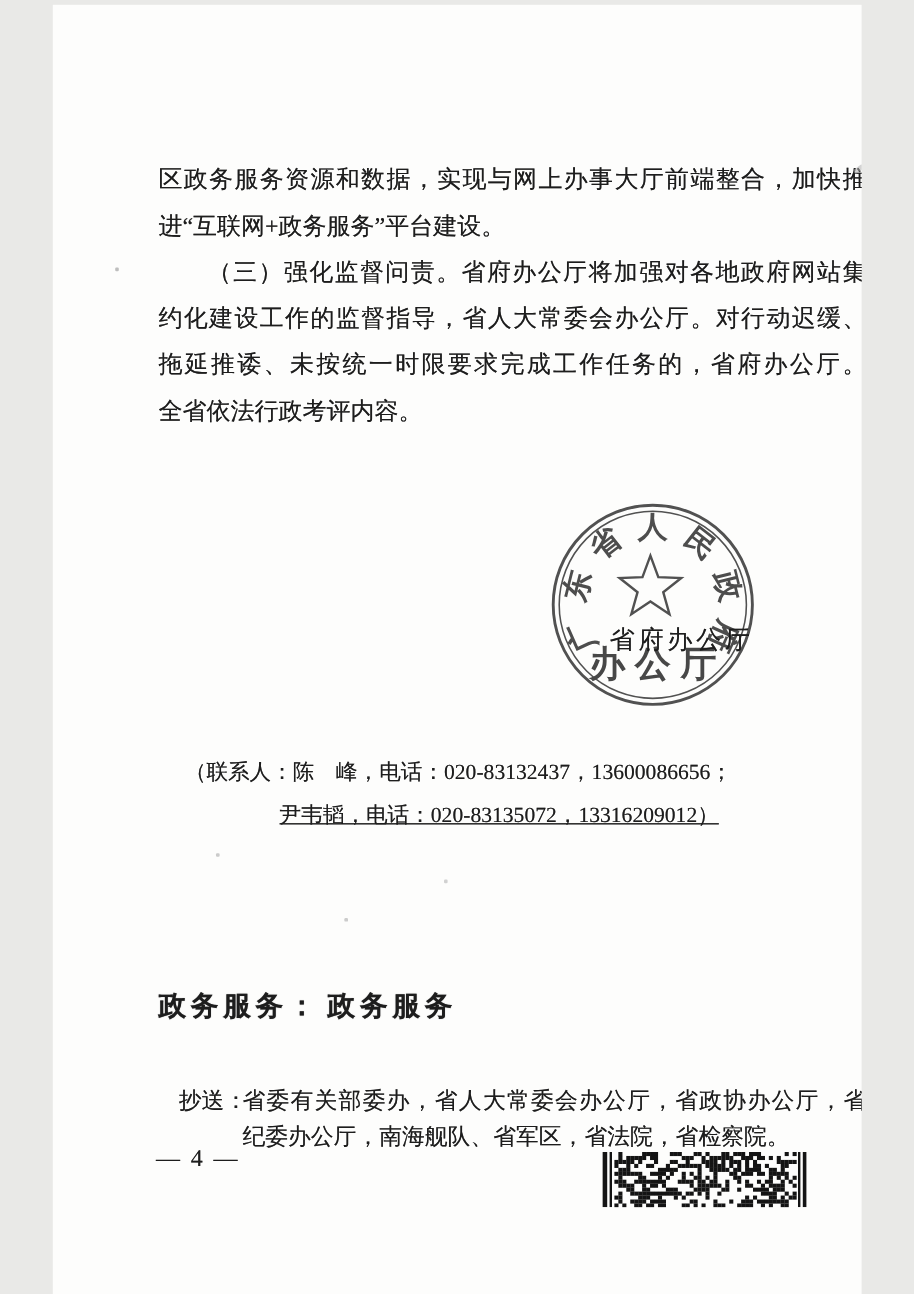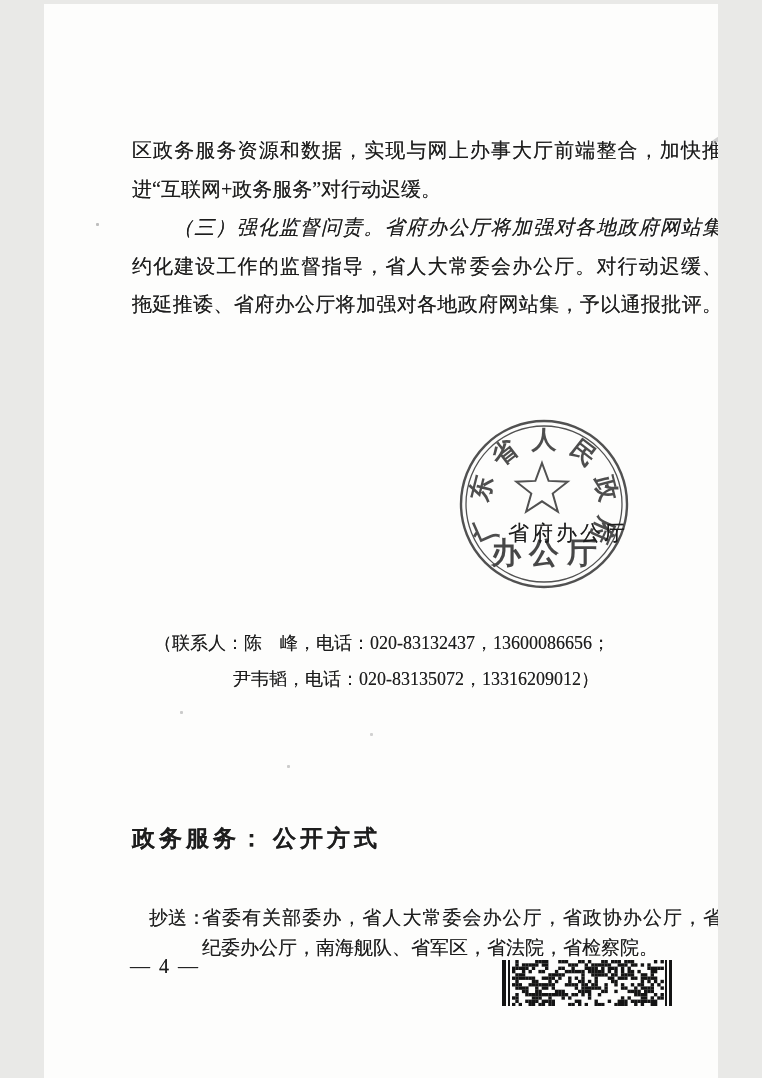--- a/index.html
+++ b/index.html
@@ -10,38 +10,38 @@
     color:#1d1d1d;
   }
   
   .body-text{
     position:absolute;left:88px;top:127px;width:590px;
     font-size:20px;line-height:38.6px;
     text-shadow:0 0 .5px rgba(20,20,20,.65);
   }
   .bline{overflow:hidden;}
   .bline.just{text-align:justify;text-align-last:justify;}
-  .bline.ind{text-indent:41px;font-style:italic;}
+  .bline.ind{text-indent:41px;}
   
   .seal-wrap{position:absolute;left:414px;top:414px;width:172px;height:172px;opacity:.88;}
   .seal-wrap svg{width:100%;height:100%;}
   .seal-ring-char{
     font-size:25px;fill:#353535;text-anchor:middle;dominant-baseline:middle;
     font-family:"Liberation Serif","DejaVu Serif",serif;font-weight:600;
   }
   .seal-bottom{
     font-size:30px;fill:#2f2f2f;text-anchor:middle;letter-spacing:8px;
     font-weight:600;font-family:"Liberation Serif","DejaVu Serif",serif;
   }
   
   .sig-office{position:absolute;left:464px;top:515px;font-size:21px;letter-spacing:3px;text-shadow:0 0 .5px rgba(20,20,20,.6);}
   .sig-date{position:absolute;left:405px;top:551px;font-size:21px;letter-spacing:2px;text-shadow:0 0 .5px rgba(20,20,20,.6);}
   
   .contact{position:absolute;left:110px;top:621px;font-size:18px;line-height:36px;white-space:nowrap;text-shadow:0 0 .5px rgba(20,20,20,.6);}
-  .contact .c2{padding-left:79px;}
+  .contact .c2{padding-left:79px;text-decoration:underline;}
   
   .disclosure{position:absolute;left:88px;top:821px;font-size:23px;line-height:1.2;font-weight:700;letter-spacing:4px;text-shadow:0 0 .6px rgba(20,20,20,.7);}
   .disclosure .dv{margin-left:6px;font-weight:600;}
   
   .cc{position:absolute;left:105px;top:899px;width:575px;font-size:19px;line-height:30px;text-shadow:0 0 .4px rgba(20,20,20,.6);}
   .cc-label{position:absolute;left:0;top:0;}
   .cc-lines{margin-left:53px;width:520px;}
   .cc-lines .ccline.just{text-align:justify;text-align-last:justify;overflow:hidden;}
   
   .pagenum{position:absolute;left:86px;top:951px;font-size:20px;letter-spacing:2px;text-shadow:0 0 .5px rgba(20,20,20,.6);}
@@ -50,24 +50,25 @@
   
   .speck{position:absolute;display:block;border-radius:1px;}
 </style>
 </head>
 <body>
 
 <div class="page">
 
   <div class="body-text">
       <div class="bline just">区政务服务资源和数据，实现与网上办事大厅前端整合，加快推</div>
-      <div class="bline">进“互联网+政务服务”对行动迟缓。</div>
+      <div class="bline">进“互联网+政务服务”平台建设。</div>
       <div class="bline just ind">（三）强化监督问责。省府办公厅将加强对各地政府网站集</div>
       <div class="bline just">约化建设工作的监督指导，省人大常委会办公厅。对行动迟缓、</div>
-      <div class="bline just">拖延推诿、省府办公厅将加强对各地政府网站集，予以通报批评。</div>
+      <div class="bline just">拖延推诿、未按统一时限要求完成工作任务的，省府办公厅。</div>
+      <div class="bline">全省依法行政考评内容。</div>
     </div>
 
   <div class="seal-wrap">
     <svg viewBox="0 0 172 172" xmlns="http://www.w3.org/2000/svg">
       <circle cx="86" cy="86" r="83" fill="none" stroke="#3a3a3a" stroke-width="2.4"></circle>
       <circle cx="86" cy="86" r="78" fill="none" stroke="#3a3a3a" stroke-width="1.3"></circle>
       <g id="seal-ring" transform="translate(86,86)">
           <text class="seal-ring-char" transform="rotate(-114) translate(0,-62)">广</text>
           <text class="seal-ring-char" transform="rotate(-76) translate(0,-62)">东</text>
           <text class="seal-ring-char" transform="rotate(-38) translate(0,-62)">省</text>
@@ -82,21 +83,21 @@
   </div>
 
   <div class="sig-office">省府办公厅</div>
 
   <div class="contact">
     <div class="c1">（联系人：陈　峰，电话：020-83132437，13600086656；</div>
     <div class="c2">尹韦韬，电话：020-83135072，13316209012）</div>
   </div>
 
   <div class="disclosure">
-    <span class="dl">政务服务：</span><span class="dv">公开方式</span>
+    <span class="dl">政务服务：</span><span class="dv">政务服务</span>
   </div>
 
   <div class="cc">
     <span class="cc-label">抄送：</span>
     <div class="cc-lines">
         <div class="ccline just">省委有关部委办，省人大常委会办公厅，省政协办公厅，省</div>
         <div class="ccline">纪委办公厅，南海舰队、省军区，省法院，省检察院。</div>
       </div>
   </div>
 

